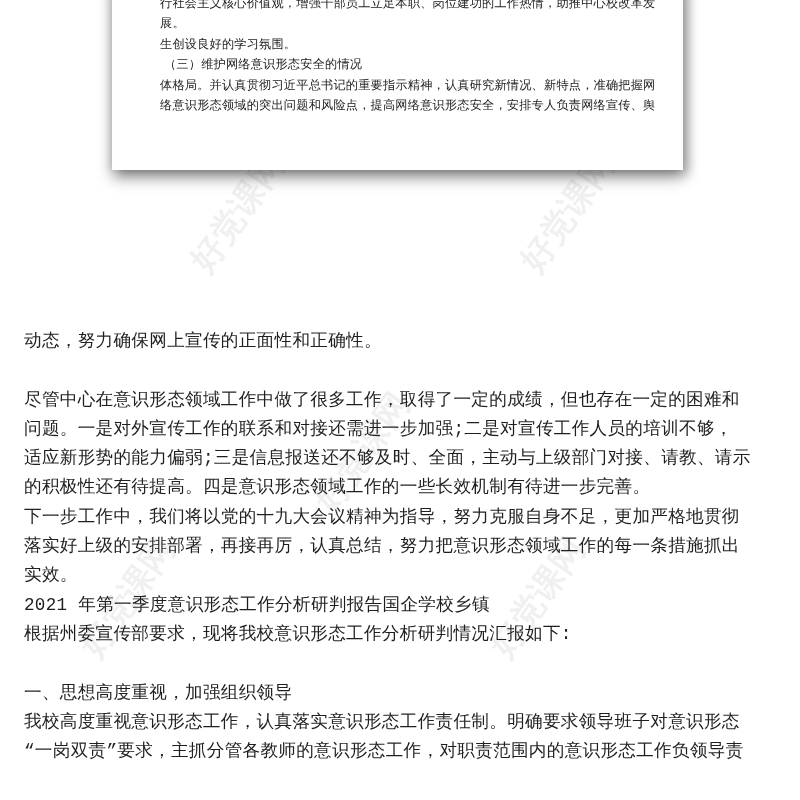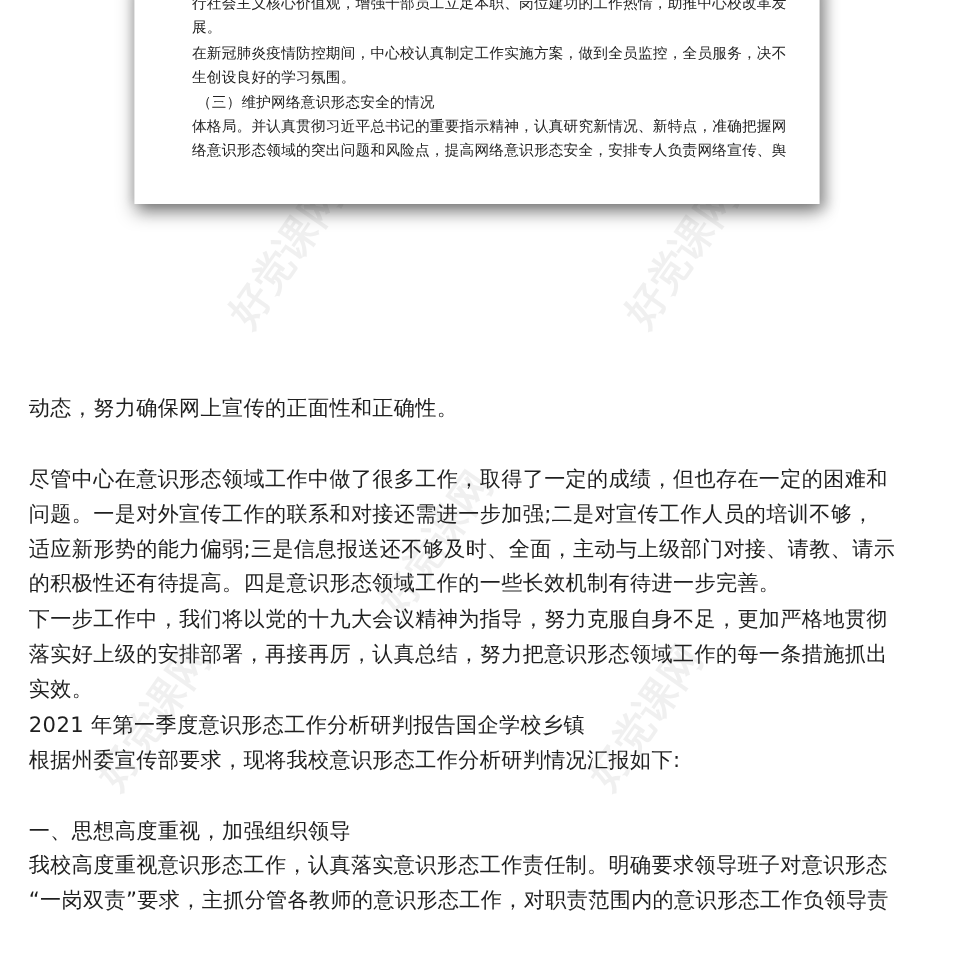--- a/index.html
+++ b/index.html
@@ -20,42 +20,41 @@
     font-size: 12.2px; line-height: 20.4px; color: #222;
     letter-spacing: 0.2px;
   }
   .card-inner p { margin: 0; }
   .card-inner .sub { padding-left: 4px; }
   .main {
     position: absolute; left: 24px; top: 327px; width: 760px;
     font-size: 17.6px; line-height: 29.3px; color: #1f1f1f;
     letter-spacing: 0.3px;
   }
-  .main p { margin: 0; white-space: nowrap; }
+  .main p { margin: 0; white-space: nowrap; font-family: Liberation Mono, monospace; }
   .gap { height: 29.3px; }
   .watermark {
     position: absolute; color: rgba(0,0,0,0.06); font-size: 34px; font-weight: bold;
     transform: rotate(-55deg); transform-origin: left top; white-space: nowrap;
     pointer-events: none;
   }
 </style>
 </head>
 <body>
 
 <div class="watermark" style="left:180px; top:255px;">好党课网</div>
 <div class="watermark" style="left:510px; top:255px;">好党课网</div>
 <div class="watermark" style="left:305px; top:495px;">好党课网</div>
 <div class="watermark" style="left:70px; top:640px;">好党课网</div>
 <div class="watermark" style="left:480px; top:640px;">好党课网</div>
 
 <div class="card">
   <div class="card-inner">
     <p>行社会主义核心价值观，增强干部员工立足本职、岗位建功的工作热情，助推中心校改革发</p>
     <p>展。</p>
-    <p>在新冠肺炎疫情防控期间，中心校认真制定工作实施方案，做到全员监控，全员服务，决不</p>
     <p>生创设良好的学习氛围。</p>
     <p class="sub">（三）维护网络意识形态安全的情况</p>
     <p>体格局。并认真贯彻习近平总书记的重要指示精神，认真研究新情况、新特点，准确把握网</p>
     <p>络意识形态领域的突出问题和风险点，提高网络意识形态安全，安排专人负责网络宣传、舆</p>
 
   </div>
 </div>
 
 <div class="main">
   <p>动态，努力确保网上宣传的正面性和正确性。</p>

